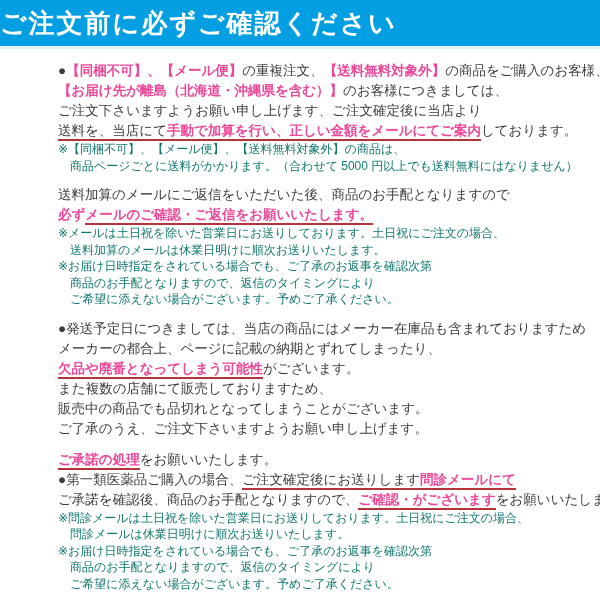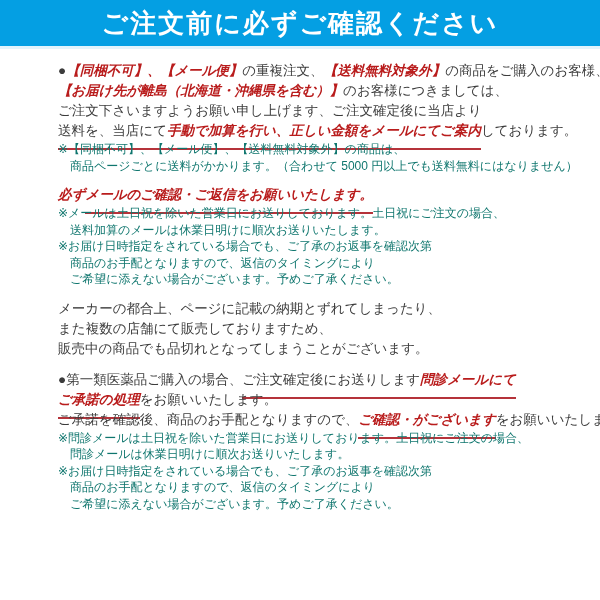--- a/index.html
+++ b/index.html
@@ -12,21 +12,21 @@
     height: 600px;
     overflow: hidden;
     font-family: "Liberation Sans", "DejaVu Sans", sans-serif;
   }
   .header {
     height: 46px;
     background: var(--header-bg, #049fe3);
     color: var(--header-text, #ffffff);
     display: flex;
     align-items: center;
-    justify-content: center;
+    justify-content: flex-start;
     font-size: 26px;
     font-weight: bold;
     letter-spacing: 2px;
     border-bottom: 3px solid #e2f4fc;
   }
   .content {
     padding: 12px 6px 0 58px;
   }
   .section {
     margin-bottom: 11px;
@@ -42,60 +42,63 @@
   .line.note {
     font-size: 12px;
     line-height: 16.5px;
     color: #0f766e;
   }
   .line.indent {
     padding-left: 12px;
   }
   .b {
     font-weight: bold;
-    color: #b91c1c;
-    font-style: italic;
+    color: #ec4899;
   }
   .u {
     border-bottom: 2px solid var(--underline, #b5333a);
-    padding-bottom: 10px;
+    padding-bottom: 1px;
   }
 </style>
 </head>
 <body>
 
 <div class="page">
   <div class="header">
     <span>ご注文前に必ずご確認ください</span>
   </div>
   <div class="content">
       <div class="section">
         <div class="line main"><span class="">●</span><span class="b">【同梱不可】、【メール便】</span><span class="">の重複注文、</span><span class="b">【送料無料対象外】</span><span class="">の商品をご購入のお客様、</span></div>
         <div class="line main"><span class="b">【お届け先が離島（北海道・沖縄県を含む）】</span><span class="">のお客様につきましては、</span></div>
         <div class="line main"><span class="">ご注文下さいますようお願い申し上げます、ご注文確定後に当店より</span></div>
         <div class="line main"><span class=" u">送料を、当店にて</span><span class="b u">手動で加算を行い、正しい金額をメールにてご案内</span><span class="">しております。</span></div>
         <div class="line note"><span class="">※【同梱不可】、【メール便】、【送料無料対象外】の商品は、</span></div>
         <div class="line note indent"><span class="">商品ページごとに送料がかかります。（合わせて 5000 円以上でも送料無料にはなりません）</span></div>
       </div>
       <div class="section">
+        <div class="line main"><span class="">送料加算のメールにご返信をいただいた後、商品のお手配となりますので</span></div>
         <div class="line main"><span class="b">必ず</span><span class="b u">メールのご確認・ご返信をお願いいたします。</span></div>
         <div class="line note"><span class="">※メールは土日祝を除いた営業日にお送りしております。土日祝にご注文の場合、</span></div>
         <div class="line note indent"><span class="">送料加算のメールは休業日明けに順次お送りいたします。</span></div>
         <div class="line note"><span class="">※お届け日時指定をされている場合でも、ご了承のお返事を確認次第</span></div>
         <div class="line note indent"><span class="">商品のお手配となりますので、返信のタイミングにより</span></div>
         <div class="line note indent"><span class="">ご希望に添えない場合がございます。予めご了承ください。</span></div>
       </div>
       <div class="section">
+        <div class="line main"><span class="">●発送予定日につきましては、当店の商品にはメーカー在庫品も含まれておりますため</span></div>
         <div class="line main"><span class="">メーカーの都合上、ページに記載の納期とずれてしまったり、</span></div>
+        <div class="line main"><span class="b u">欠品や廃番となってしまう可能性</span><span class="">がございます。</span></div>
         <div class="line main"><span class="">また複数の店舗にて販売しておりますため、</span></div>
         <div class="line main"><span class="">販売中の商品でも品切れとなってしまうことがございます。</span></div>
+        <div class="line main"><span class="">ご了承のうえ、ご注文下さいますようお願い申し上げます。</span></div>
       </div>
       <div class="section">
+        <div class="line main"><span class="b u">ご承諾の処理</span><span class="">をお願いいたします。</span></div>
         <div class="line main"><span class="">●第一類医薬品ご購入の場合、</span><span class=" u">ご注文確定後にお送りします</span><span class="b u">問診メールにて</span></div>
-        <div class="line main"><span class="b u">ご承諾の処理</span><span class="">をお願いいたします。</span></div>
         <div class="line main"><span class="">ご承諾を確認後、商品のお手配となりますので、</span><span class="b u">ご確認・がございます</span><span class="">をお願いいたします。</span></div>
         <div class="line note"><span class="">※問診メールは土日祝を除いた営業日にお送りしております。土日祝にご注文の場合、</span></div>
         <div class="line note indent"><span class="">問診メールは休業日明けに順次お送りいたします。</span></div>
         <div class="line note"><span class="">※お届け日時指定をされている場合でも、ご了承のお返事を確認次第</span></div>
         <div class="line note indent"><span class="">商品のお手配となりますので、返信のタイミングにより</span></div>
         <div class="line note indent"><span class="">ご希望に添えない場合がございます。予めご了承ください。</span></div>
       </div>
     </div>
 </div>
 

